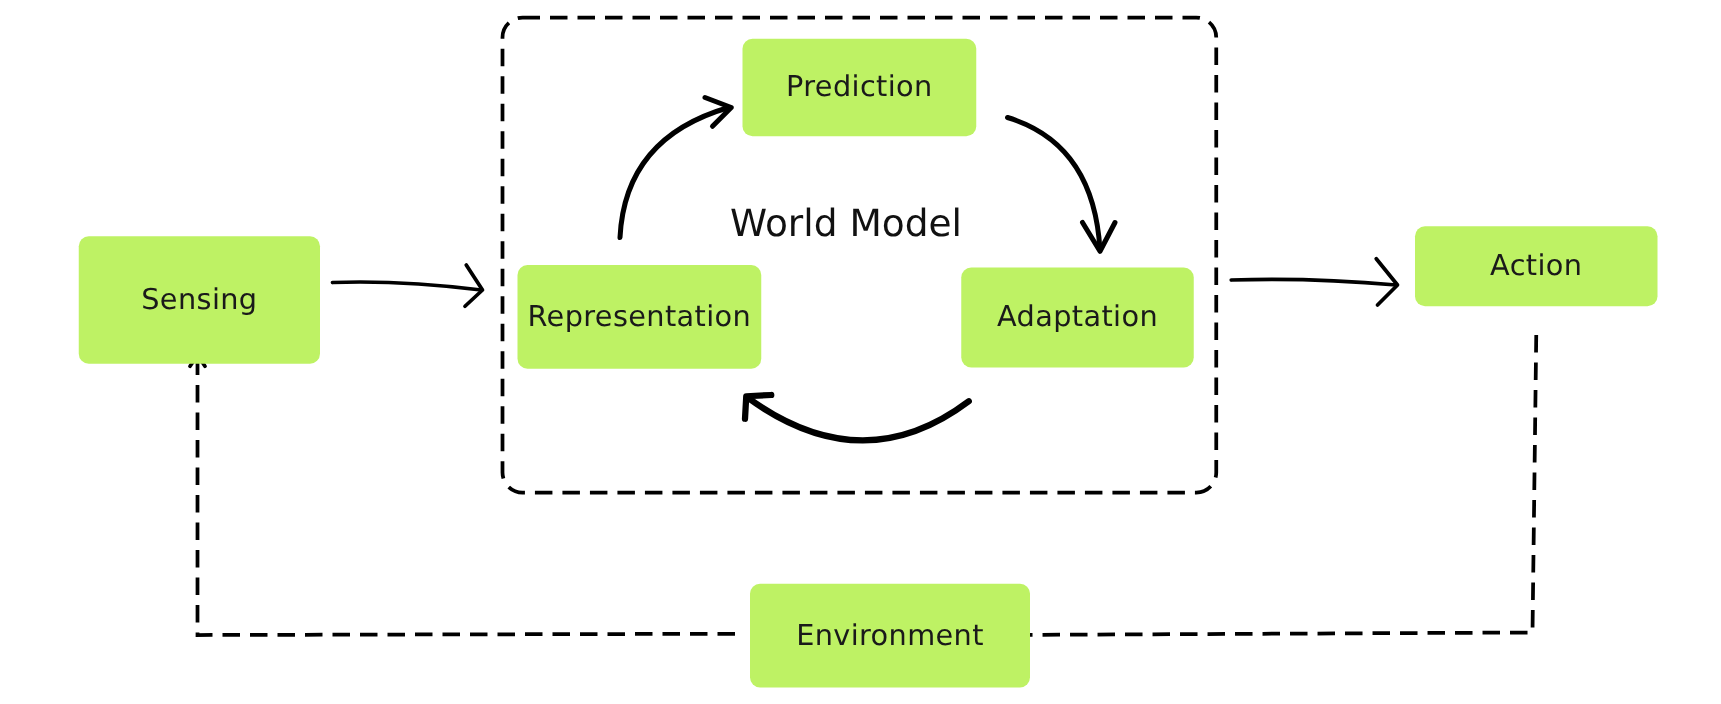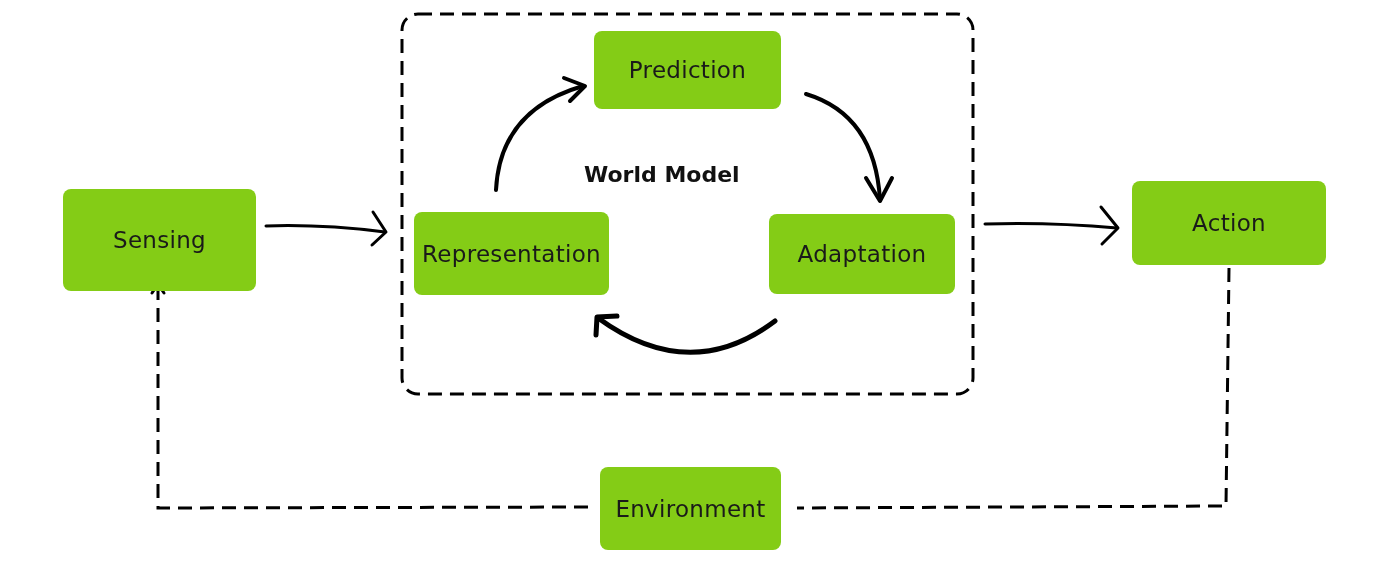--- a/index.html
+++ b/index.html
@@ -1,19 +1,19 @@
 <!DOCTYPE html>
 <html><head>
 <meta charset="utf-8">
 <style>
   html, body { margin:0; padding:0; background:#ffffff; }
   body { width:1377px; height:563px; position:relative; overflow:hidden; font-family:"DejaVu Sans", sans-serif; }
   svg { position:absolute; left:0; top:0; }
-  .box { position:absolute; background:#84cc16; border-radius:8px; display:flex; align-items:center; justify-content:center; color:#1a1a1a; font-size:23px; letter-spacing:0.3px; }
-  .title { position:absolute; font-weight:bold; font-size:22px; color:#111; }
+  .box { position:absolute; background:#bef264; border-radius:8px; display:flex; align-items:center; justify-content:center; color:#1a1a1a; font-size:23px; letter-spacing:0.3px; }
+  .title { position:absolute; font-weight:normal; font-size:30px; color:#111; }
 </style>
 </head>
 <body>
 
 <svg width="1377" height="563">
 
   <rect x="402" y="14" width="571" height="380" rx="16" ry="16" fill="none" stroke="#000" stroke-width="3" stroke-dasharray="14,8"></rect>
 
   <g fill="none" stroke="#000" stroke-width="3" stroke-linecap="round" stroke-linejoin="round">
     <path d="M266 226 Q320 224 385 232"></path>
@@ -61,19 +61,19 @@
 <div class="title" style="left:584px; top:162px;">World Model</div>
 
 <div class="box" style="left:414px; top:212px; width:195px; height:83px;">
   <span>Representation</span>
 </div>
 
 <div class="box" style="left:769px; top:214px; width:186px; height:80px; font-size:23px;">
   <span>Adaptation</span>
 </div>
 
-<div class="box" style="left:1132px; top:181px; width:194px; height:84px;">
+<div class="box" style="left:1132px; top:181px; width:194px; height:64px;">
   <span>Action</span>
 </div>
 
-<div class="box" style="left:600px; top:467px; width:181px; height:83px;">
+<div class="box" style="left:600px; top:467px; width:224px; height:83px;">
   <span>Environment</span>
 </div>
 
 </body></html>

